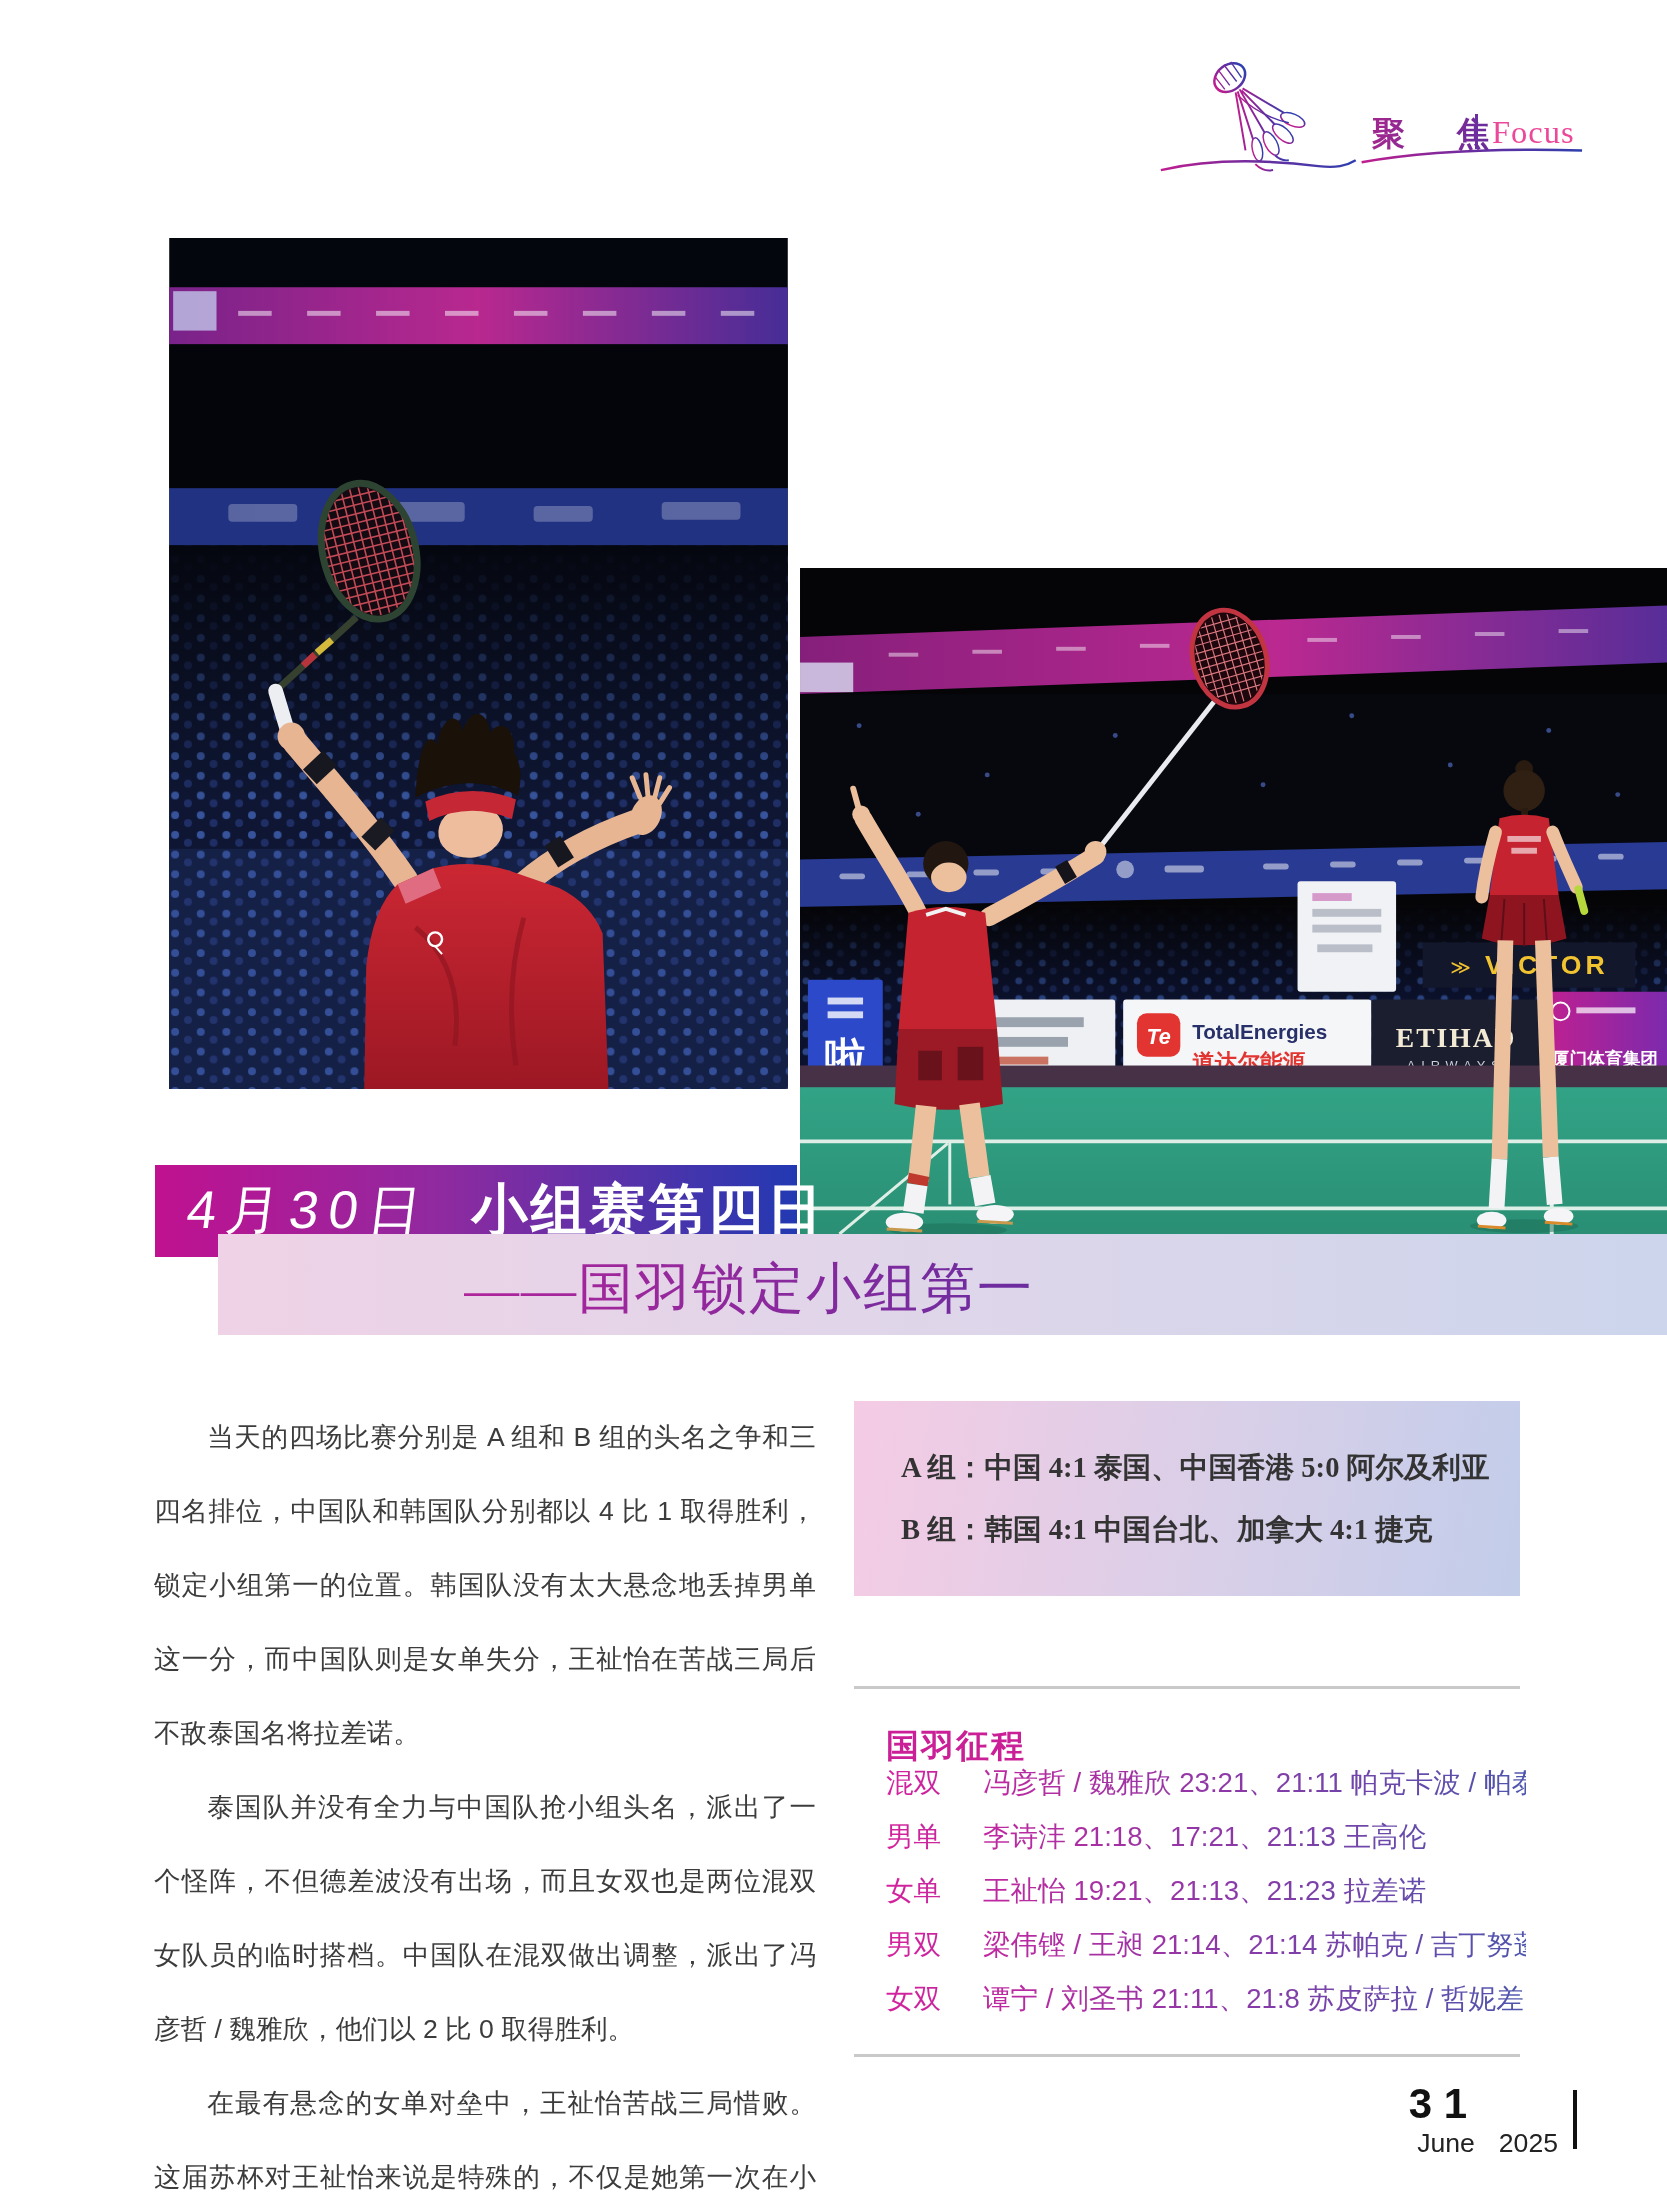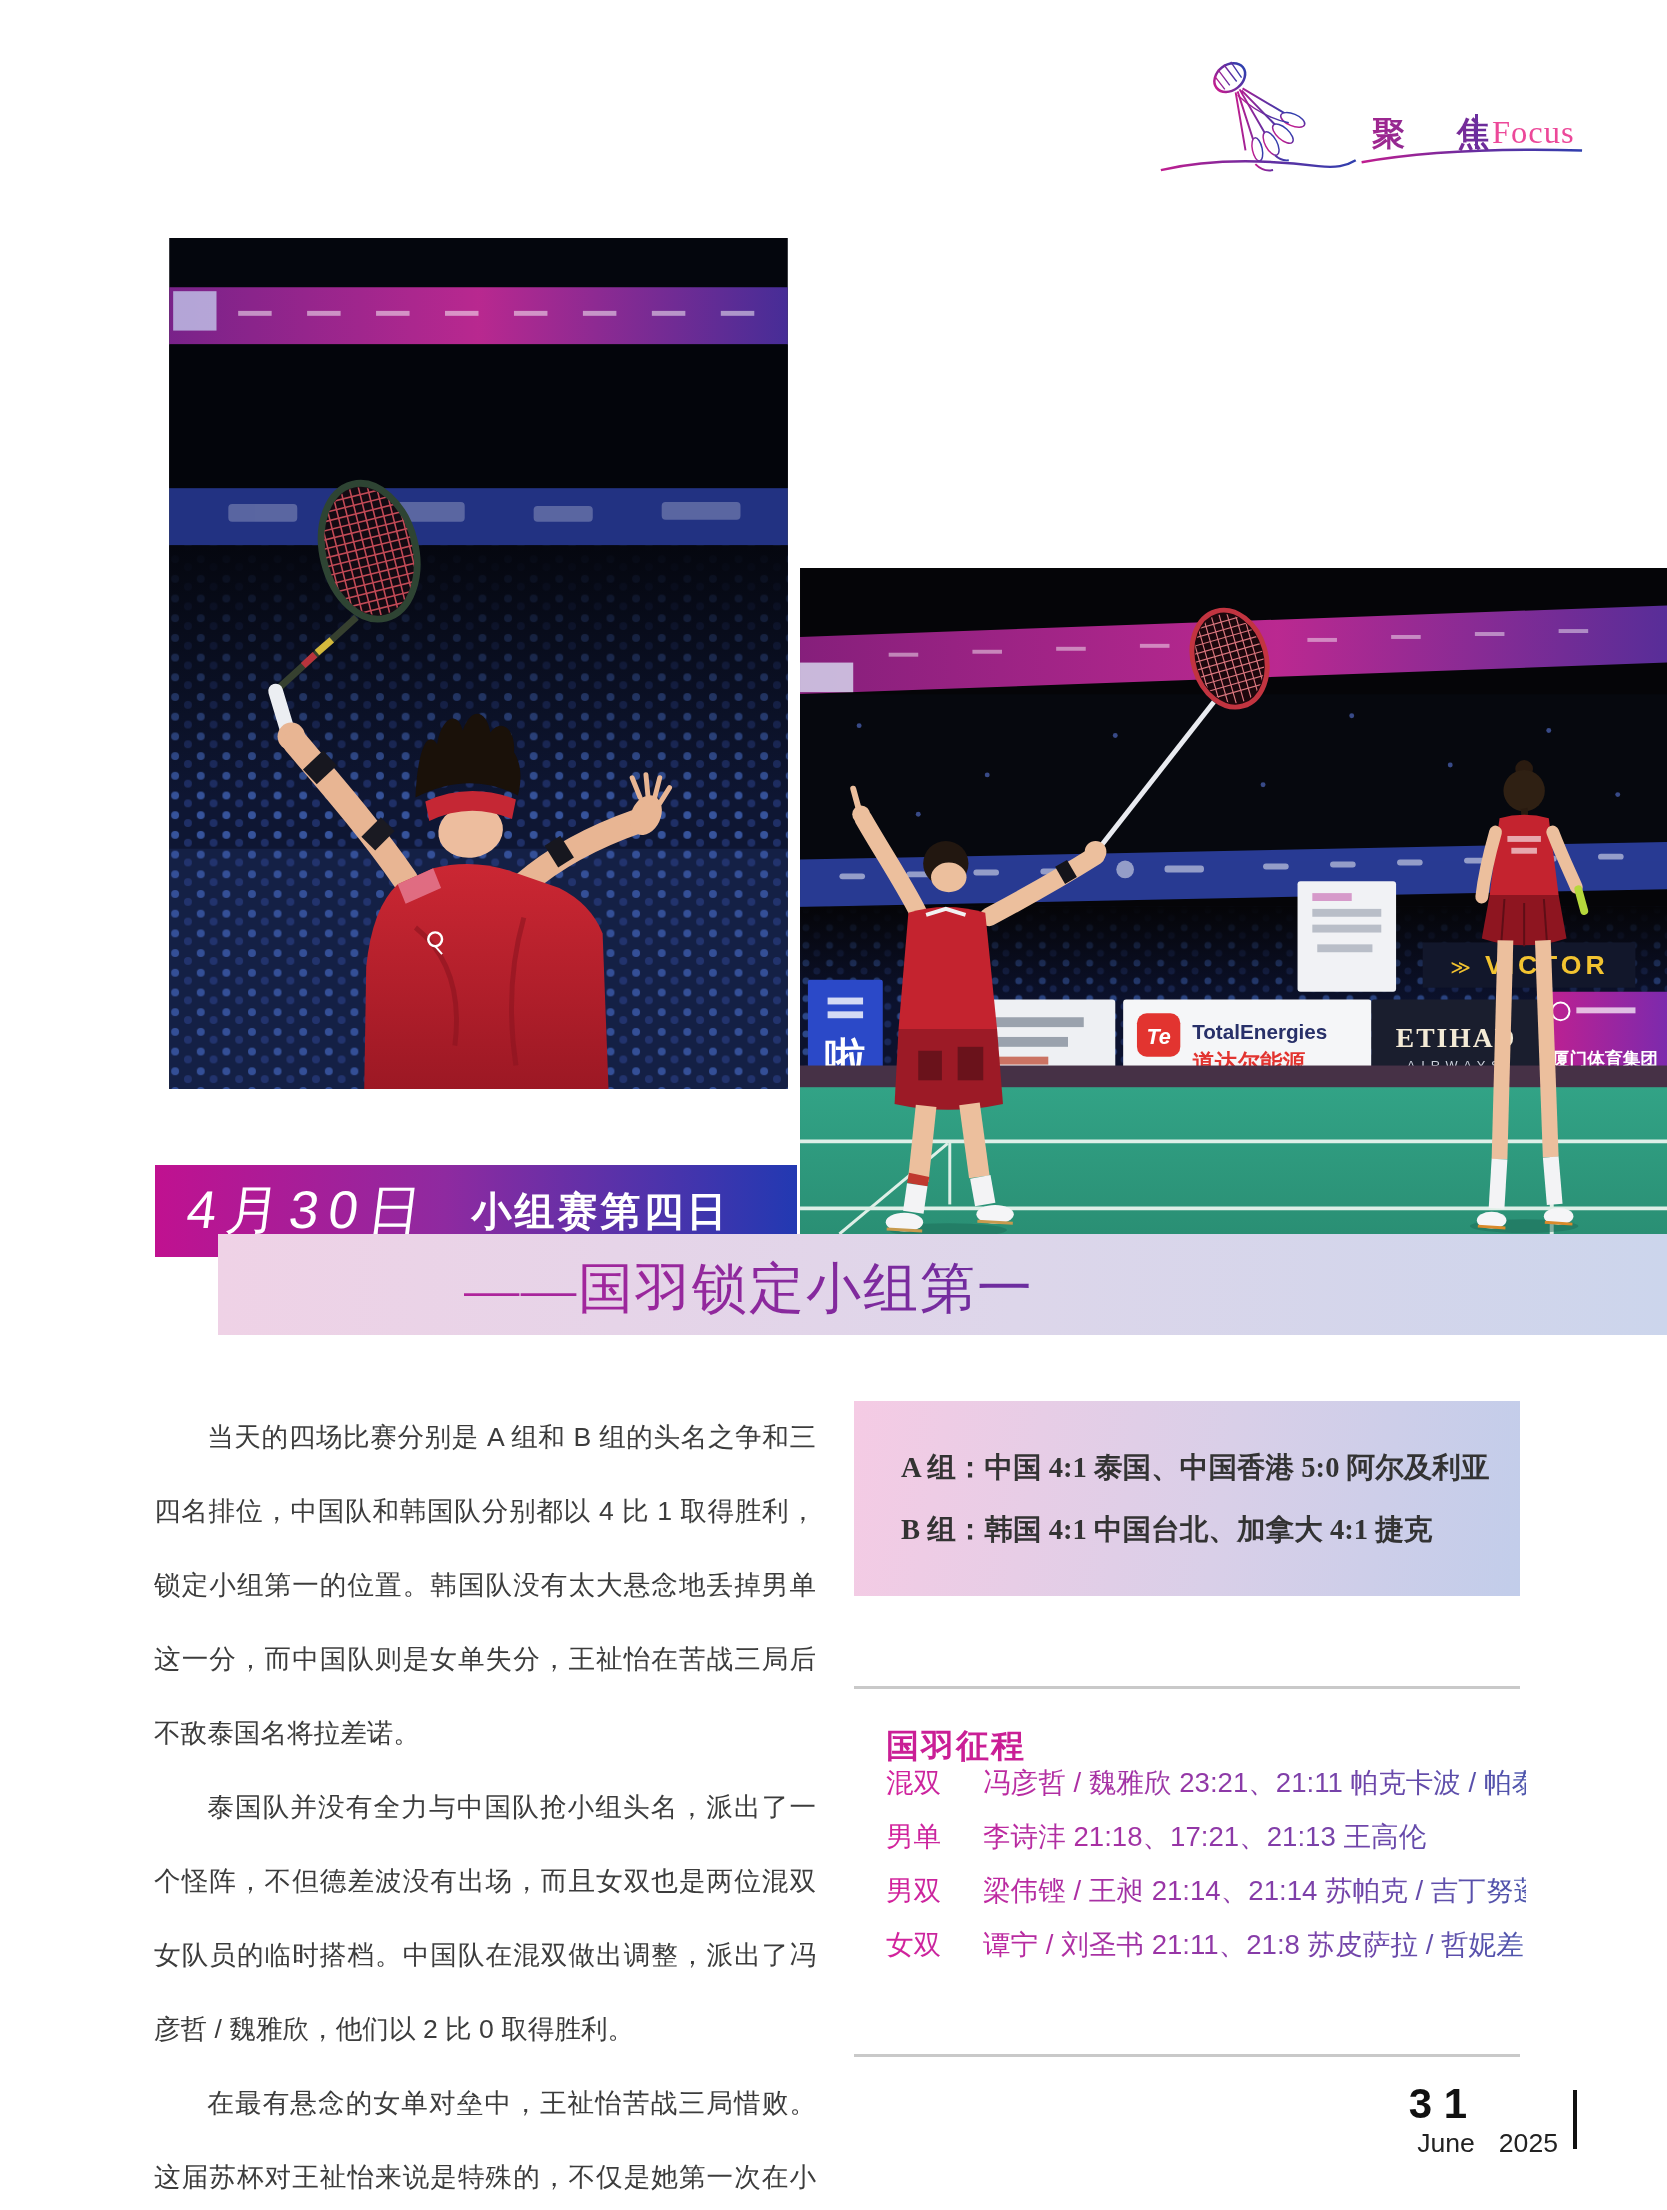--- a/index.html
+++ b/index.html
@@ -16,21 +16,21 @@
   @supports (-webkit-background-clip:text){.sec-zh{-webkit-text-fill-color:transparent;}}
   
   .photo-left{position:absolute;left:169px;top:238px;width:619px;height:851px;}
   .photo-right{position:absolute;left:800px;top:568px;width:868px;height:666px;}
   
   .date-banner{position:absolute;left:155px;top:1165px;width:642px;height:92px;
       background:linear-gradient(90deg,#c01190 0%,#8f2aa0 45%,#2239b2 100%);
       display:flex;align-items:center;}
   .date-hand{color:#fff;font-size:53px;letter-spacing:9.9px;margin-left:31.5px;
       transform:skewX(-7deg);font-weight:400;white-space:nowrap;}
-  .date-title{color:#fff;font-size:40px;font-weight:bold;letter-spacing:3px;margin-left:41px;white-space:nowrap;}
+  .date-title{color:#fff;font-size:56px;font-weight:bold;letter-spacing:3px;margin-left:41px;white-space:nowrap;}
   
   .subtitle-band{position:absolute;left:218px;top:1234px;width:1450px;height:101px;
       background:linear-gradient(90deg,#efd2e6 0%,#ddd6ea 55%,#ccd5ec 100%);}
   .subtitle-text{position:absolute;left:246px;top:17.7px;
       font-family:"Liberation Serif","DejaVu Serif",serif;font-weight:normal;font-size:55px;
       color:#8a2c9e;letter-spacing:2px;white-space:nowrap;
       background:linear-gradient(90deg,#b0249b,#6a2d9f);-webkit-background-clip:text;background-clip:text;}
   @supports (-webkit-background-clip:text){.subtitle-text{-webkit-text-fill-color:transparent;}}
   
   .article{position:absolute;left:154px;top:1400px;width:662px;font-size:26.6px;line-height:74px;
@@ -380,20 +380,23 @@
   <div class="divider d1"></div>
   <div class="sched-head">国羽征程</div>
   <div class="sched-rows">
     <div class="srow">
       <span class="slabel">混双</span><span class="sdetail">冯彦哲 / 魏雅欣 23:21、21:11 帕克卡波 / 帕泰玛斯</span>
     </div>
     <div class="srow">
       <span class="slabel">男单</span><span class="sdetail">李诗沣 21:18、17:21、21:13 王高伦</span>
     </div>
     <div class="srow">
+      <span class="slabel">女单</span><span class="sdetail">王祉怡 19:21、21:13、21:23 拉差诺</span>
+    </div>
+    <div class="srow">
       <span class="slabel">男双</span><span class="sdetail">梁伟铿 / 王昶 21:14、21:14 苏帕克 / 吉丁努蓬</span>
     </div>
     <div class="srow">
       <span class="slabel">女双</span><span class="sdetail">谭宁 / 刘圣书 21:11、21:8 苏皮萨拉 / 哲妮差</span>
     </div>
   </div>
   <div class="divider d2"></div>
 
   <div class="page-num">31</div>
   <div class="page-bar"></div>

